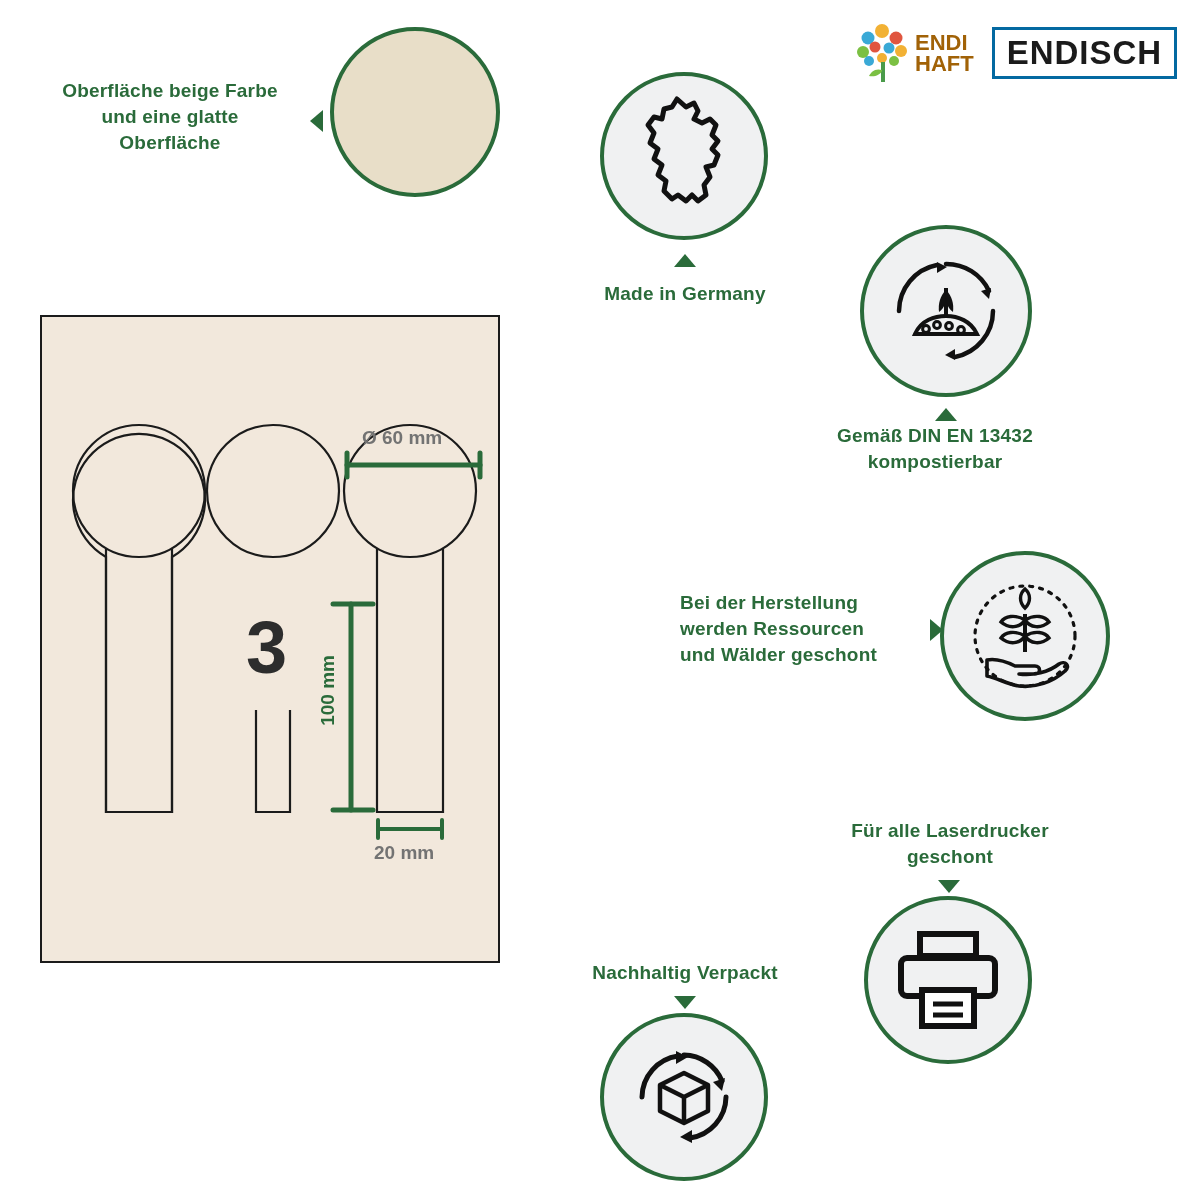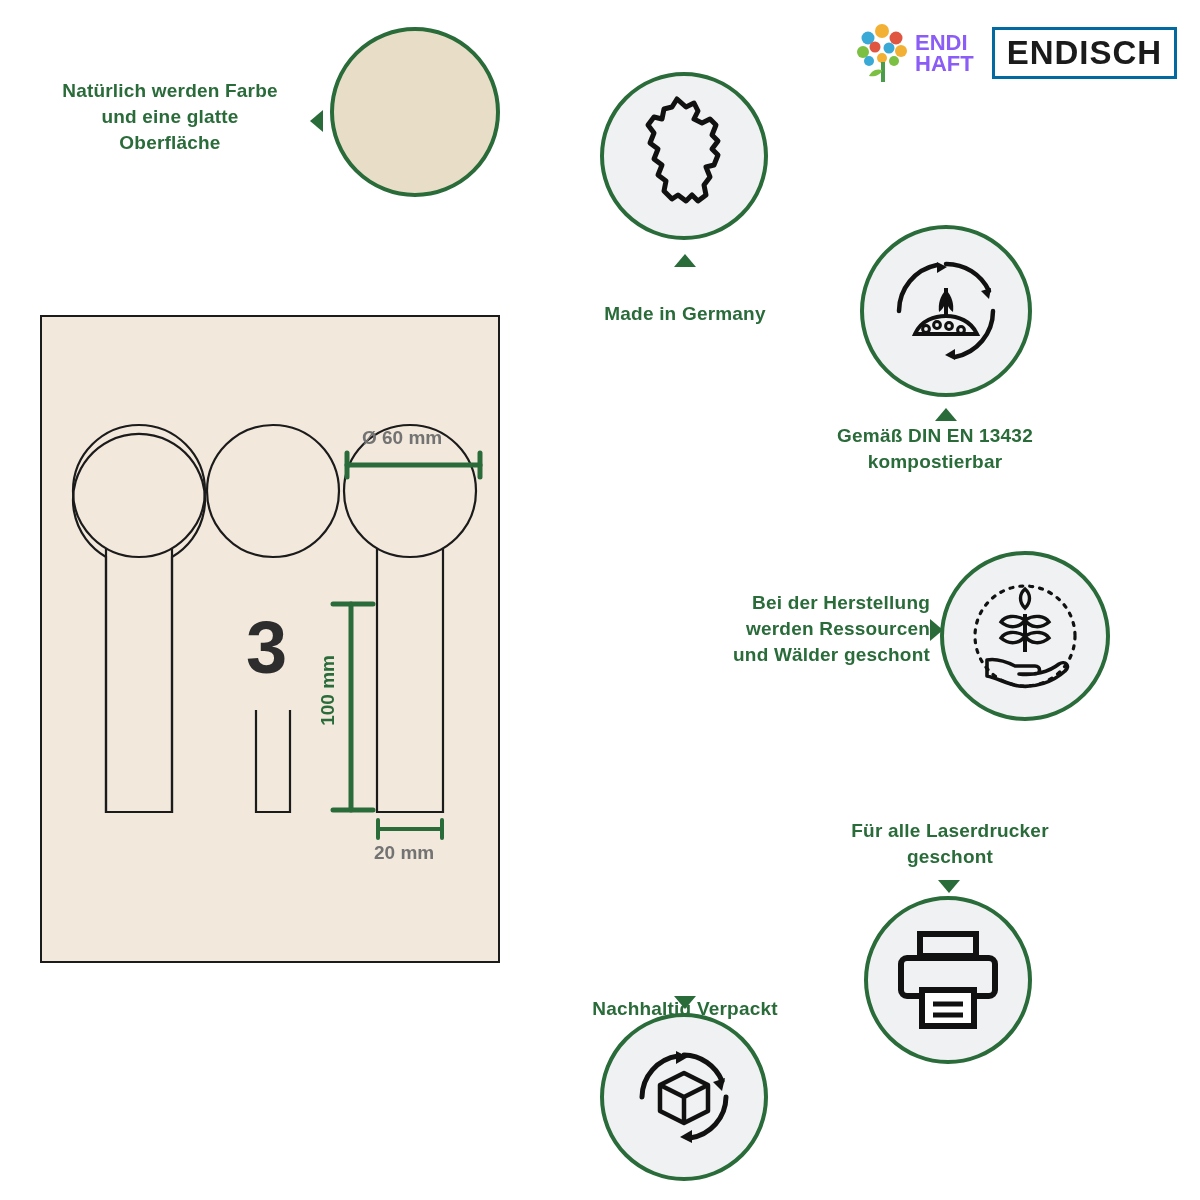--- a/index.html
+++ b/index.html
@@ -46,21 +46,21 @@
     writing-mode:vertical-rl;transform:rotate(180deg);
     color:#2a6b3a;font-weight:bold;font-size:19px;
   }
 
   
   .endisch-box{
     border:3px solid #0369a1;display:flex;align-items:center;justify-content:center;
     padding:4px 12px;box-sizing:border-box;
   }
   .endisch-word{font-size:33px;font-weight:bold;letter-spacing:1px;color:#1b1b1b;}
-  .endihaft-word{font-size:22px;font-weight:bold;line-height:21px;color:#8b5cf6;}
+  .endihaft-word{font-size:22px;font-weight:bold;line-height:21px;color:#a16207;}
 </style>
 </head>
 <body>
 
 <div class="abs" style="left:855px;top:22px;display:flex;align-items:center;gap:18px;">
 
   <div style="display:flex;align-items:center;gap:6px;">
     <span style="display:inline-block;width:54px;height:62px;">
       <svg width="54" height="62" viewBox="0 0 54 62">
         <circle cx="27" cy="9" r="7" fill="#f2b134"></circle>
@@ -82,37 +82,37 @@
       <span>HAFT</span>
     </span>
   </div>
 
   <div class="endisch-box" style="height:52px;">
     <span class="endisch-word">ENDISCH</span>
   </div>
 </div>
 
 <div class="abs feat-text" style="left:40px;top:78px;width:260px;">
-  <div>Natürlich werden Farbe</div>
+  <div>Oberfläche beige Farbe</div>
   <div>und eine glatte</div>
   <div>Oberfläche</div>
 </div>
 <div class="abs tri tri-left" style="left:310px;top:110px;"></div>
 <div class="abs badge" style="left:330px;top:27px;width:170px;height:170px;background:#e8dec8;border-color:#2a6b3a;"></div>
 
 <div class="abs badge" style="left:600px;top:72px;width:168px;height:168px;">
   <svg width="104" height="122" viewBox="0 0 104 122">
     <path d="M45 4 L54 12 L62 8 L66 16 L62 24 L70 28 L78 24 L84 30 L80 40 L86 46 L80 54
              L86 60 L82 70 L74 72 L78 82 L72 90 L74 100 L66 106 L60 100 L54 106 L46 100
              L40 104 L32 96 L34 86 L26 80 L30 70 L22 64 L26 54 L18 48 L22 38 L16 30
              L22 22 L30 24 L32 14 L40 12 Z" fill="none" stroke="#111111" stroke-width="5" stroke-linejoin="round"></path>
   </svg>
 </div>
 <div class="abs tri tri-up" style="left:674px;top:254px;"></div>
-<div class="abs feat-text" style="left:555px;top:281px;width:260px;margin-top:20px;">
+<div class="abs feat-text" style="left:555px;top:281px;width:260px;">
   <div>Made in Germany</div>
 </div>
 
 <div class="abs badge" style="left:860px;top:225px;width:172px;height:172px;">
   <svg width="122" height="122" viewBox="0 0 122 122">
     <g fill="none" stroke="#111111" stroke-width="4.5" stroke-linecap="round">
       <path d="M14 61 A47 47 0 0 1 52 15"></path>
       <path d="M108 61 A47 47 0 0 1 70 107"></path>
       <path d="M61 14 A47 47 0 0 1 104 41"></path>
     </g>
@@ -130,21 +130,21 @@
     <path d="M61 40 C55 46 53 54 54 62 C60 58 62 50 61 40 Z" fill="#111111"></path>
     <path d="M61 40 C67 46 69 54 68 62 C62 58 60 50 61 40 Z" fill="#111111"></path>
   </svg>
 </div>
 <div class="abs tri tri-up" style="left:935px;top:408px;"></div>
 <div class="abs feat-text" style="left:790px;top:423px;width:290px;">
   <div>Gemäß DIN EN 13432</div>
   <div>kompostierbar</div>
 </div>
 
-<div class="abs feat-text" style="left:680px;top:590px;width:250px;text-align:right;">
+<div class="abs feat-text" style="left:680px;top:590px;width:250px;text-align:left;">
   <div>Bei der Herstellung</div>
   <div>werden Ressourcen</div>
   <div>und Wälder geschont</div>
 </div>
 <div class="abs tri tri-right" style="left:930px;top:619px;"></div>
 <div class="abs badge" style="left:940px;top:551px;width:170px;height:170px;">
   <svg width="124" height="124" viewBox="0 0 124 124">
     <g stroke="#111111" fill="none" stroke-width="3.2" stroke-linecap="round">
       <circle cx="62" cy="62" r="50" stroke-dasharray="3 7"></circle>
     </g>
@@ -172,21 +172,21 @@
 <div class="abs badge" style="left:864px;top:896px;width:168px;height:168px;">
   <svg width="110" height="104" viewBox="0 0 110 104">
     <rect x="27" y="6" width="56" height="22" fill="none" stroke="#111111" stroke-width="6"></rect>
     <rect x="8" y="30" width="94" height="38" rx="6" fill="none" stroke="#111111" stroke-width="6"></rect>
     <rect x="29" y="62" width="52" height="36" fill="#ffffff" stroke="#111111" stroke-width="6"></rect>
     <line x1="40" y1="76" x2="70" y2="76" stroke="#111111" stroke-width="5"></line>
     <line x1="40" y1="87" x2="70" y2="87" stroke="#111111" stroke-width="5"></line>
   </svg>
 </div>
 
-<div class="abs feat-text" style="left:555px;top:960px;width:260px;margin-top:36px;">
+<div class="abs feat-text" style="left:555px;top:960px;width:260px;">
   <div>Nachhaltig Verpackt</div>
 </div>
 <div class="abs tri tri-down" style="left:674px;top:996px;"></div>
 <div class="abs badge" style="left:600px;top:1013px;width:168px;height:168px;">
   <svg width="120" height="120" viewBox="0 0 120 120">
     <g fill="none" stroke="#111111" stroke-width="5" stroke-linecap="round">
       <path d="M18 60 A42 42 0 0 1 54 19"></path>
       <path d="M102 60 A42 42 0 0 1 66 101"></path>
       <path d="M60 18 A42 42 0 0 1 98 44"></path>
     </g>

